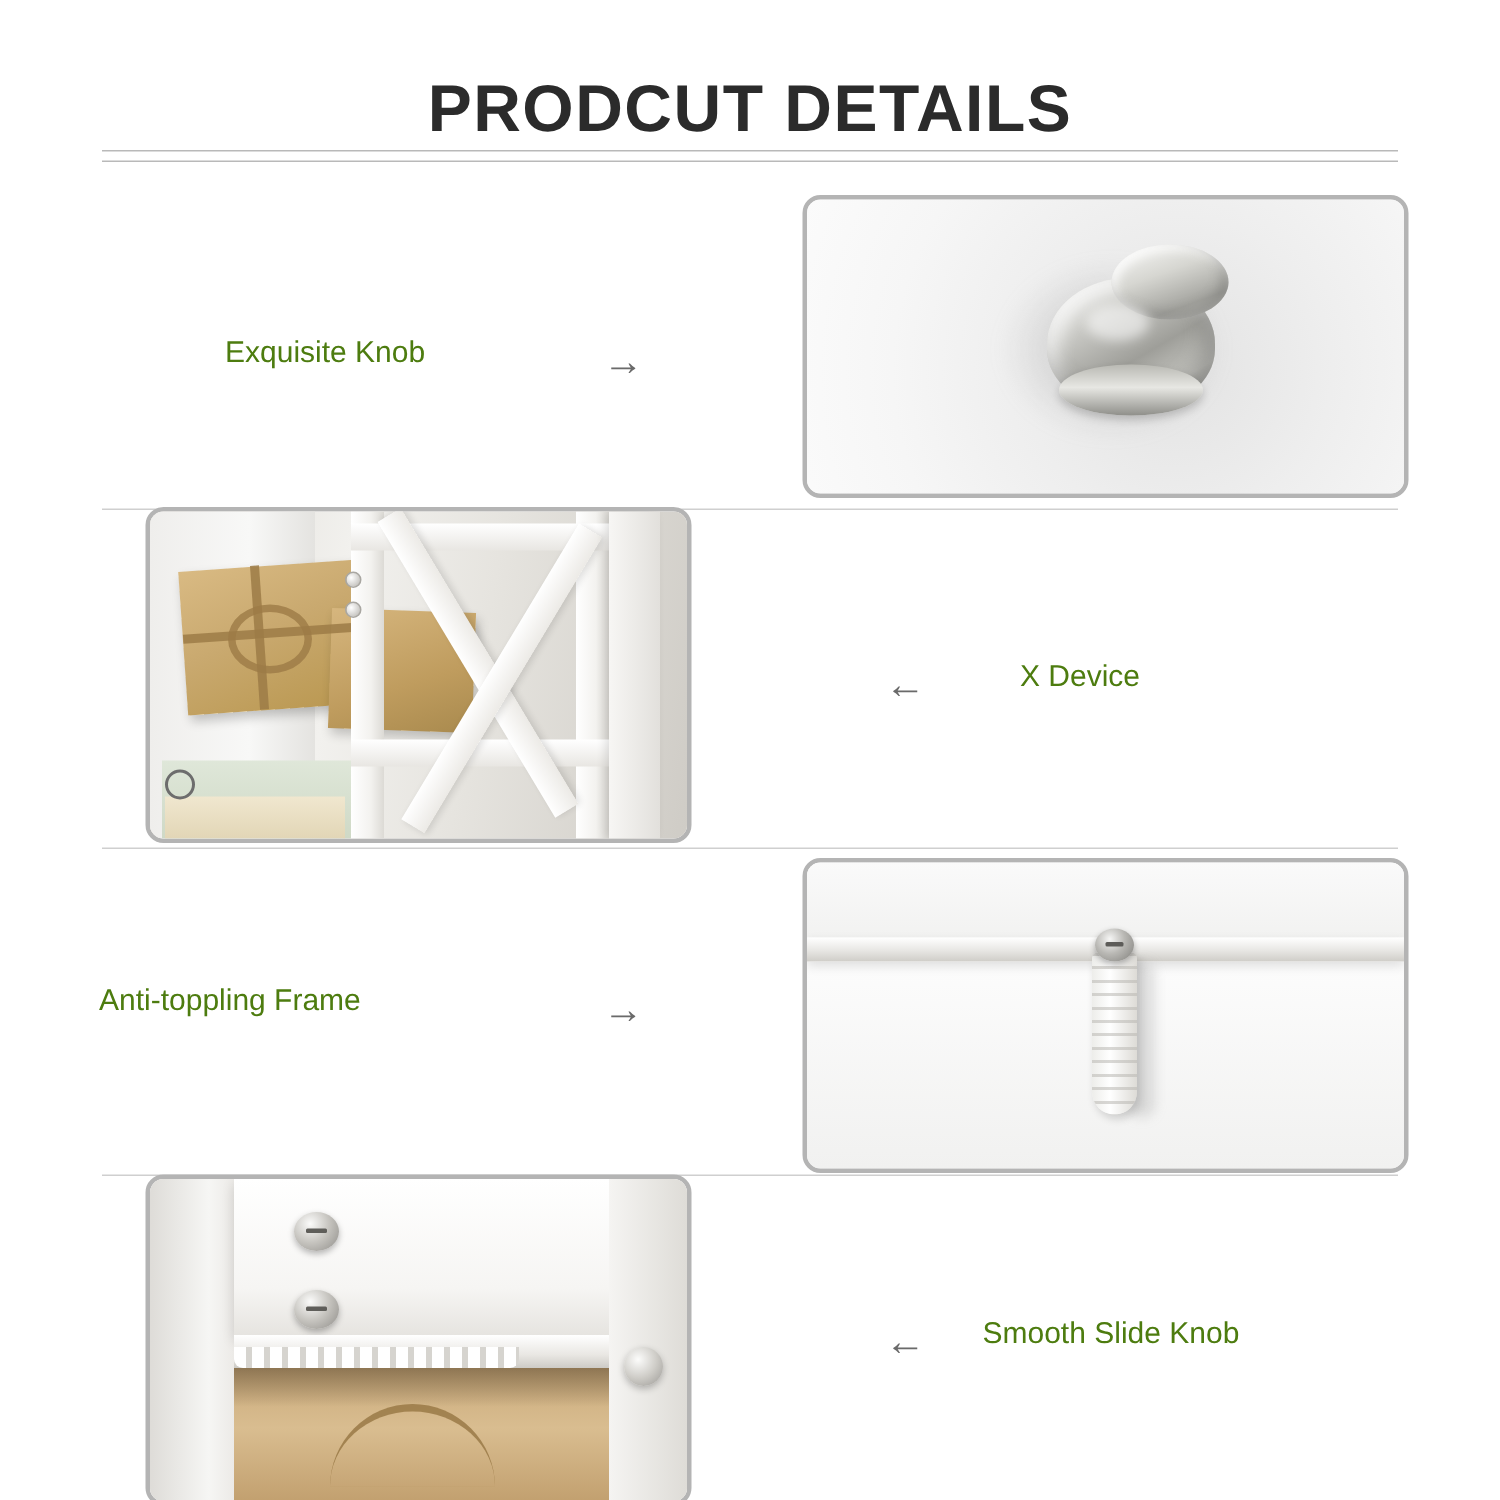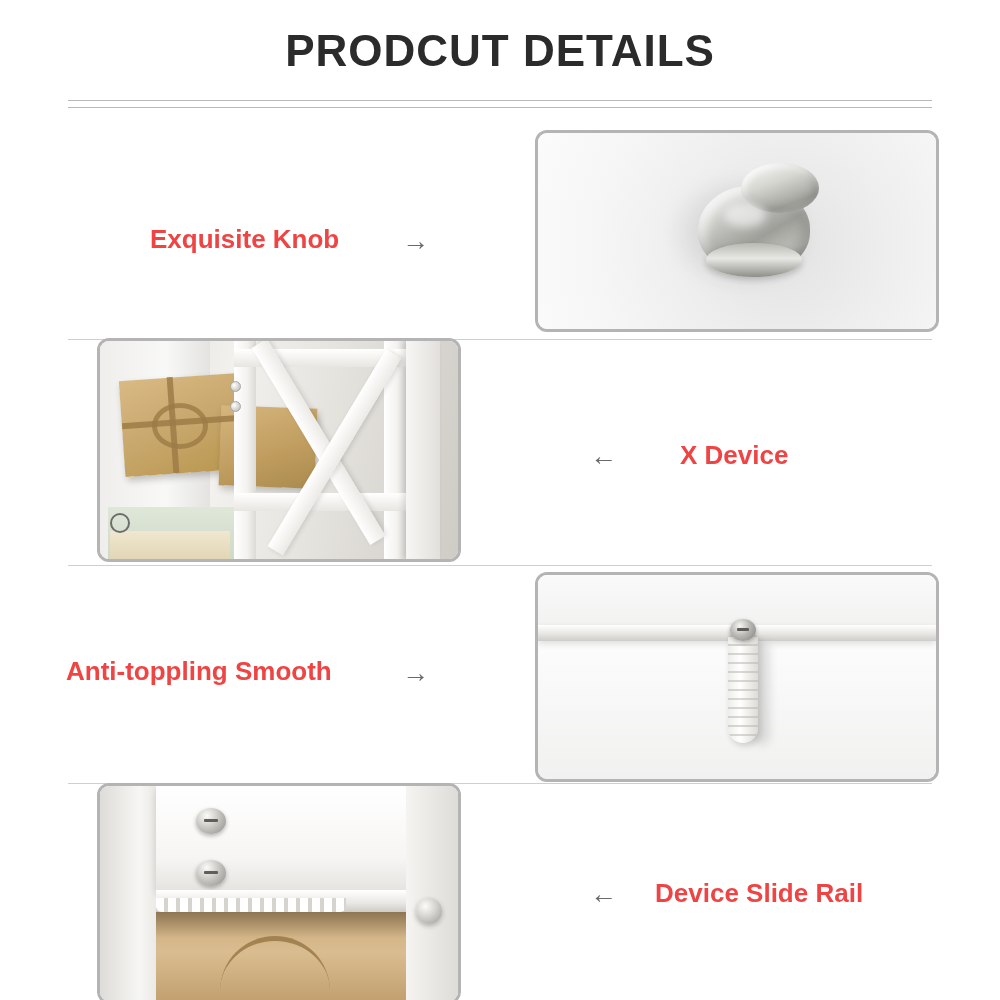--- a/index.html
+++ b/index.html
@@ -26,21 +26,21 @@
   .header {
     position: absolute;
     left: 0;
     top: 0;
     width: 1000px;
     height: 118px;
   }
   .title {
     position: absolute;
     left: 0;
-    top: 26px;
+    top: 48px;
     width: 1000px;
     text-align: center;
     font-size: 44px;
     font-weight: bold;
     letter-spacing: 1px;
     color: #2b2b2b;
   }
   .rule {
     position: absolute;
     left: 68px;
@@ -57,24 +57,23 @@
     height: 1px;
     background: #cfcfcf;
   }
   .sep.s1 { left: 68px; top: 339px; width: 864px; }
   .sep.s2 { left: 68px; top: 565px; width: 864px; }
   .sep.s3 { left: 68px; top: 783px; width: 864px; }
 
   
   .label {
     position: absolute;
-    font-size: 26px;
-    color: #ef4444;
+    font-size: 20px;
+    color: #4d7c0f;
     white-space: nowrap;
-    font-weight: bold;
   }
   .arrow {
     position: absolute;
     font-size: 27px;
     color: #6a6a6a;
     line-height: 1;
   }
 
   .photo {
     position: absolute;
@@ -362,21 +361,21 @@
     <div class="screw s1"></div>
     <div class="screw s2"></div>
     <div class="door"></div>
   </div>
 
   <div class="arrow" style="left:590px; top:443px;">←</div>
   <div class="label" style="left:680px; top:440px;">X Device</div>
 
   <div class="sep s2"></div>
 
-  <div class="label" style="left:66px; top:656px;">Anti-toppling Smooth</div>
+  <div class="label" style="left:66px; top:656px;">Anti-toppling Frame</div>
   <div class="arrow" style="left:402px; top:660px;">→</div>
 
   <div class="photo p3">
     <div class="bg"></div>
     <div class="topface"></div>
     <div class="topedge"></div>
     <div class="strap-shadow"></div>
     <div class="strap">
       <div class="ribs"></div>
     </div>
@@ -394,15 +393,15 @@
     <div class="rail"></div>
     <div class="rail-teeth"></div>
     <div class="cavity"></div>
     <div class="cavity-shadow"></div>
     <div class="twine"></div>
     <div class="rightpanel"></div>
     <div class="knob"></div>
   </div>
 
   <div class="arrow" style="left:590px; top:881px;">←</div>
-  <div class="label" style="left:655px; top:878px;">Device Slide Rail</div>
+  <div class="label" style="left:655px; top:878px;">Smooth Slide Knob</div>
 
 </div>
 
 </body></html>

